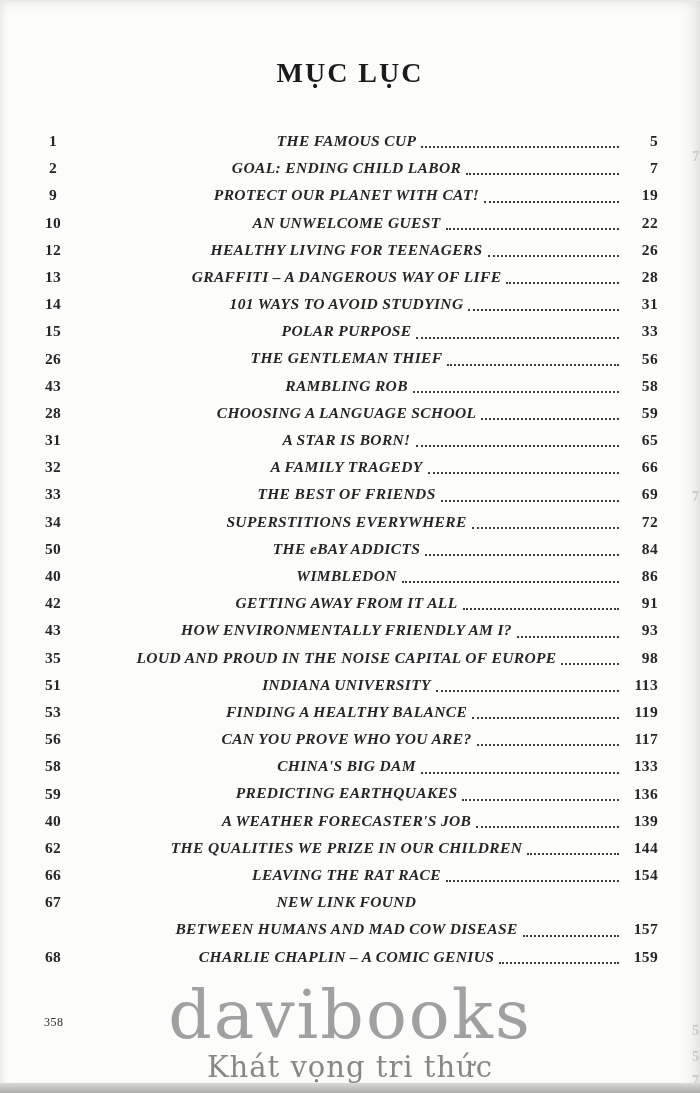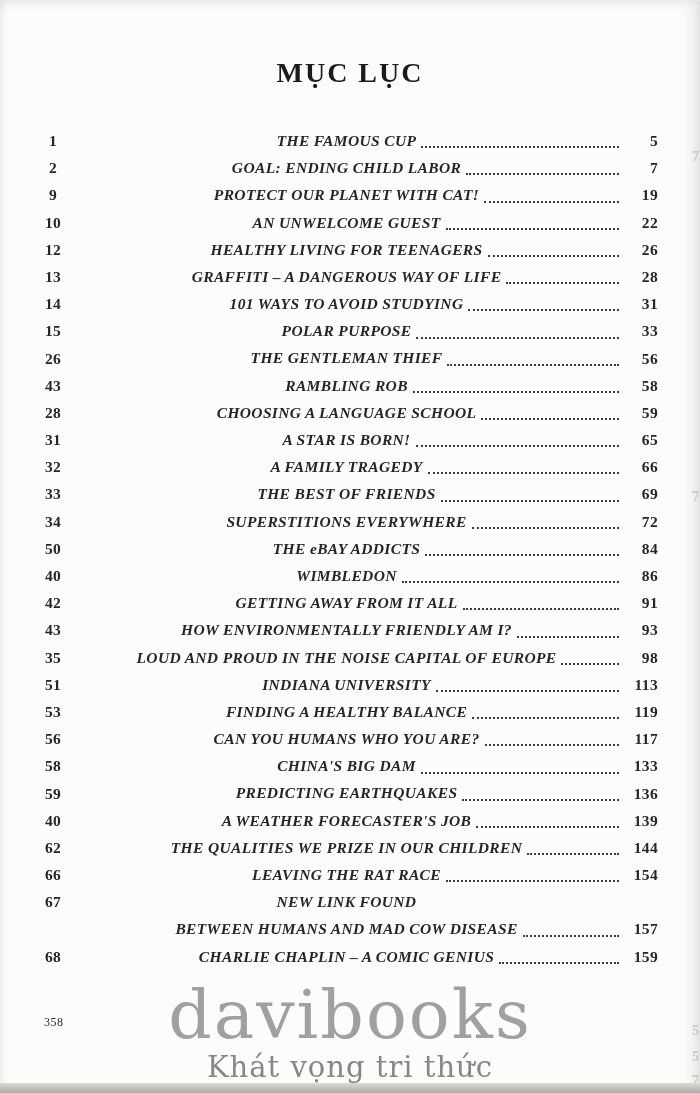--- a/index.html
+++ b/index.html
@@ -354,21 +354,21 @@
             <span class="dots"></span>
           </span>
           <span class="pg">119</span>
         </div>
       </div>
       <div>
         <div class="line">
           <span class="num">56</span>
           <span class="mid">
             <span class="sp"></span>
-            <span class="t">CAN YOU HUMANS WHO YOU ARE?</span>
+            <span class="t">CAN YOU PROVE WHO YOU ARE?</span>
             <span class="dots"></span>
           </span>
           <span class="pg">117</span>
         </div>
       </div>
       <div>
         <div class="line">
           <span class="num">58</span>
           <span class="mid">
             <span class="sp"></span>

